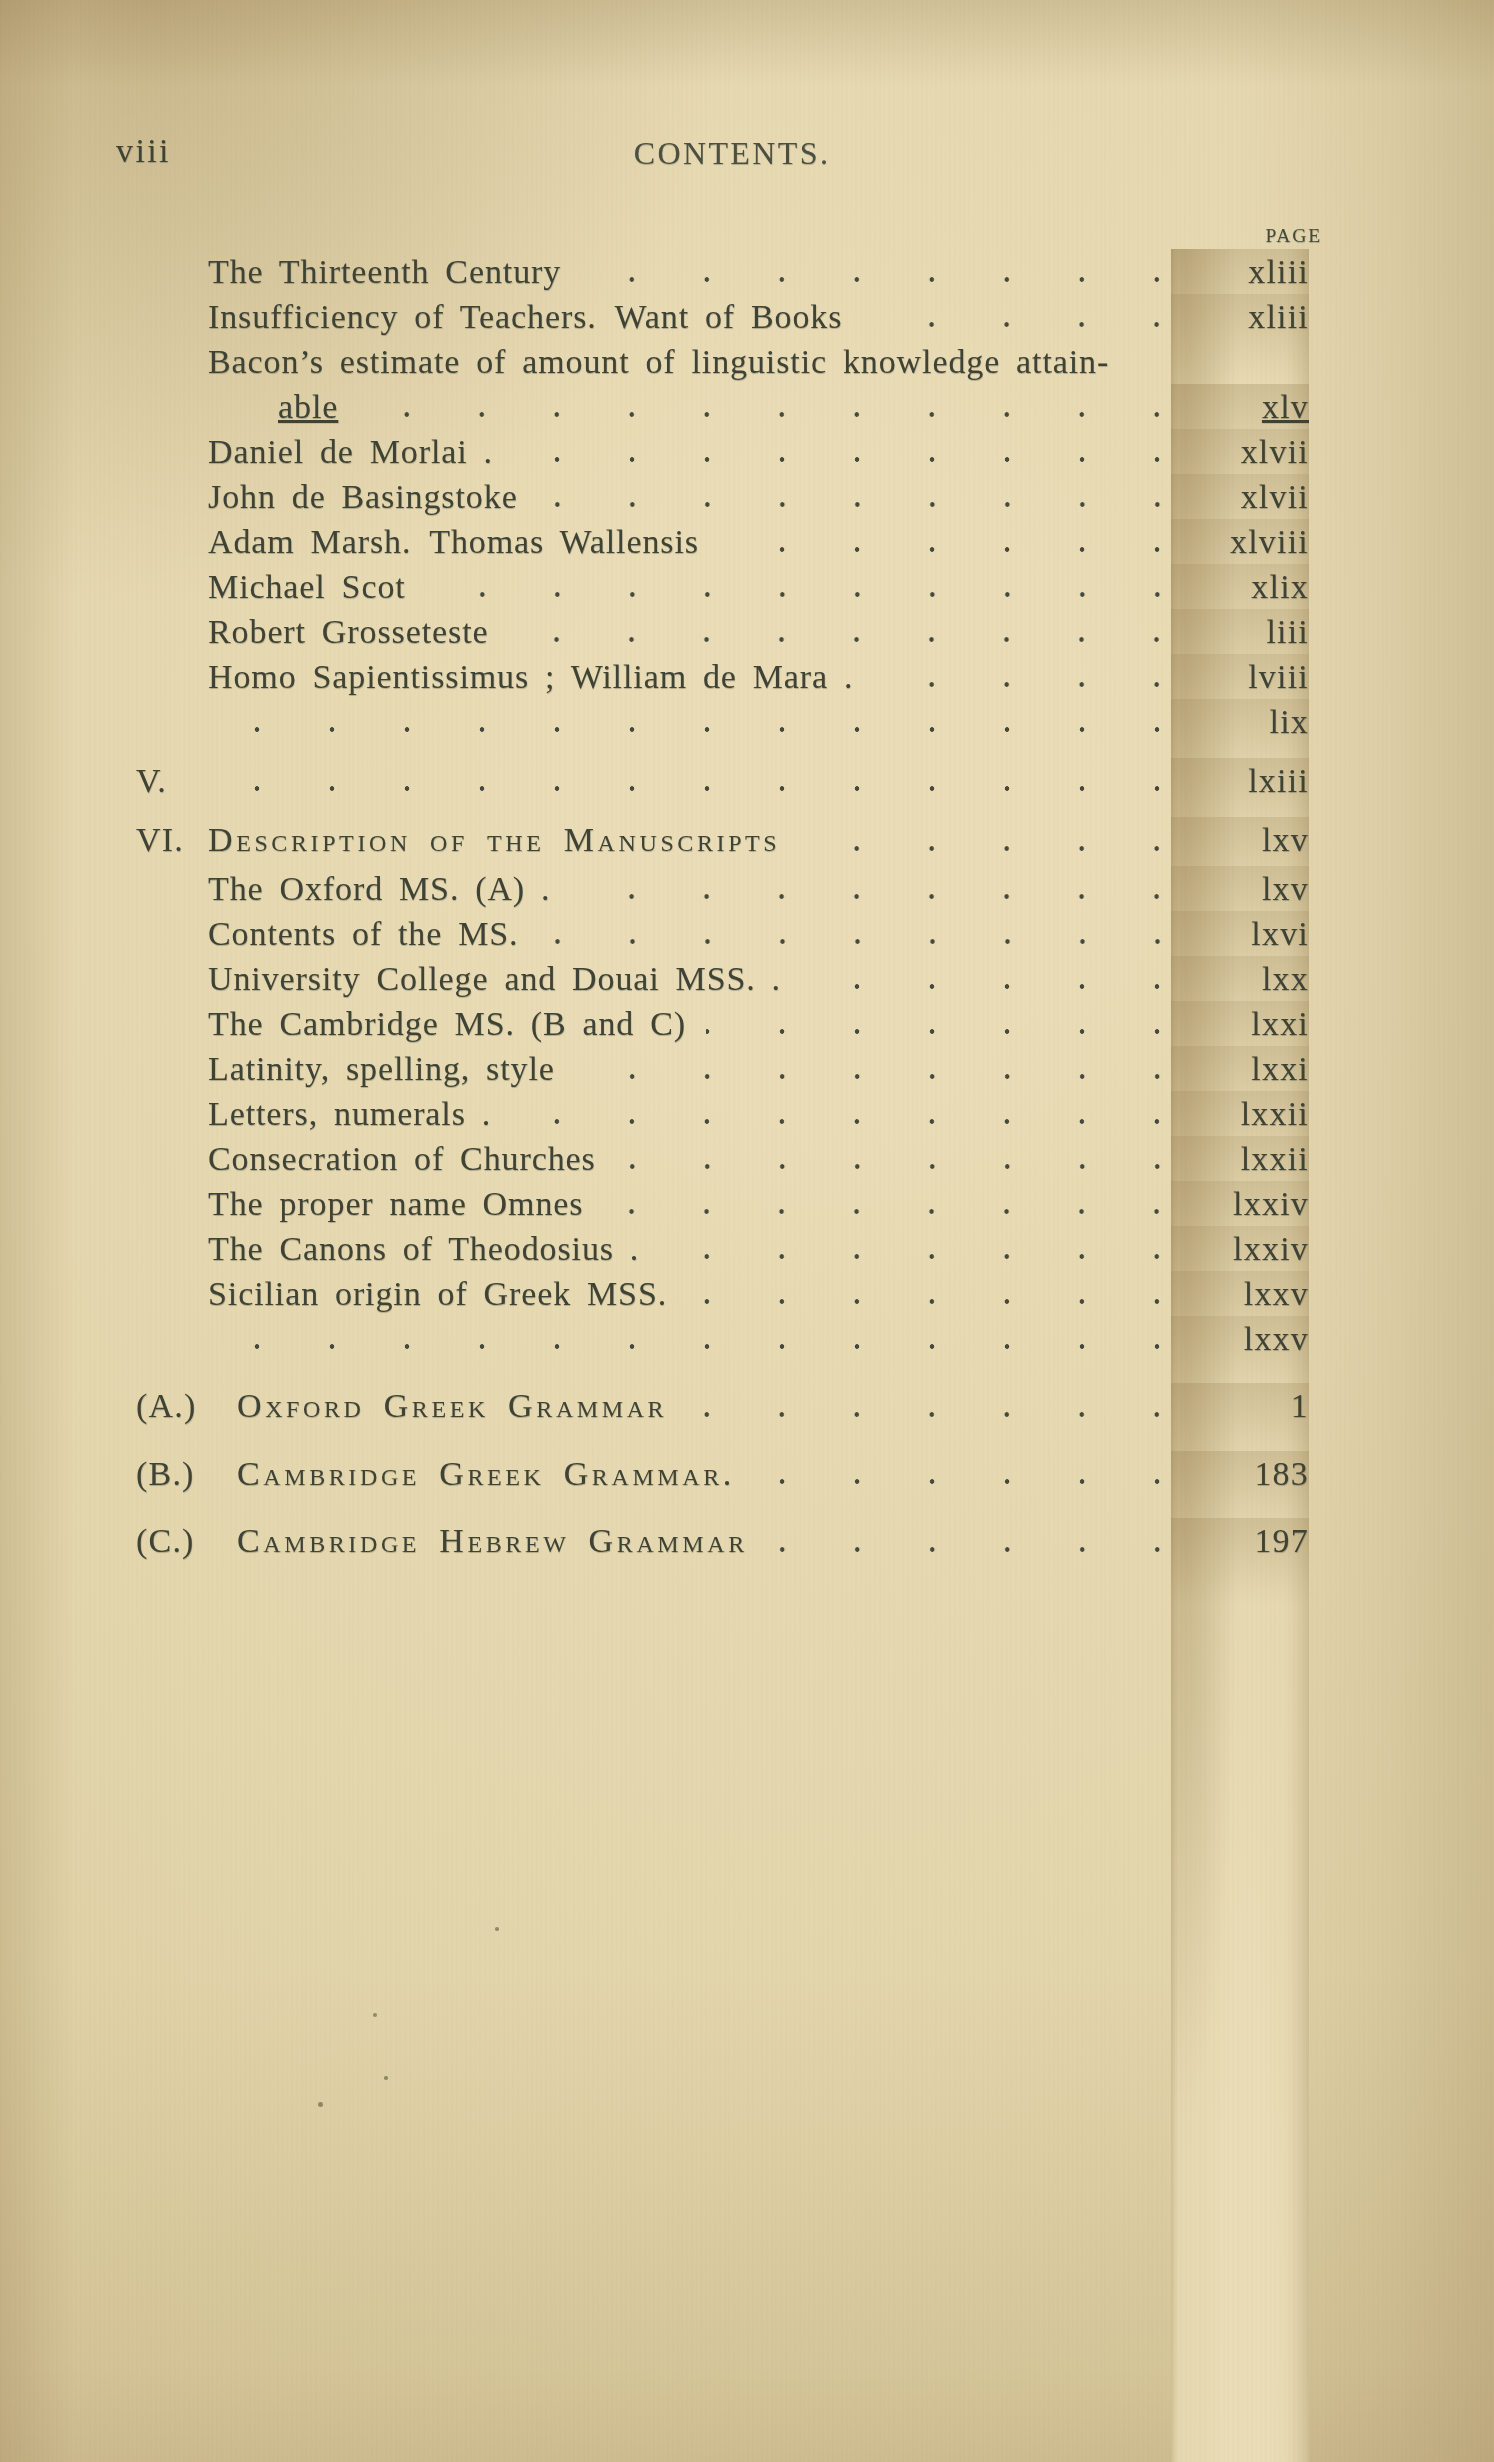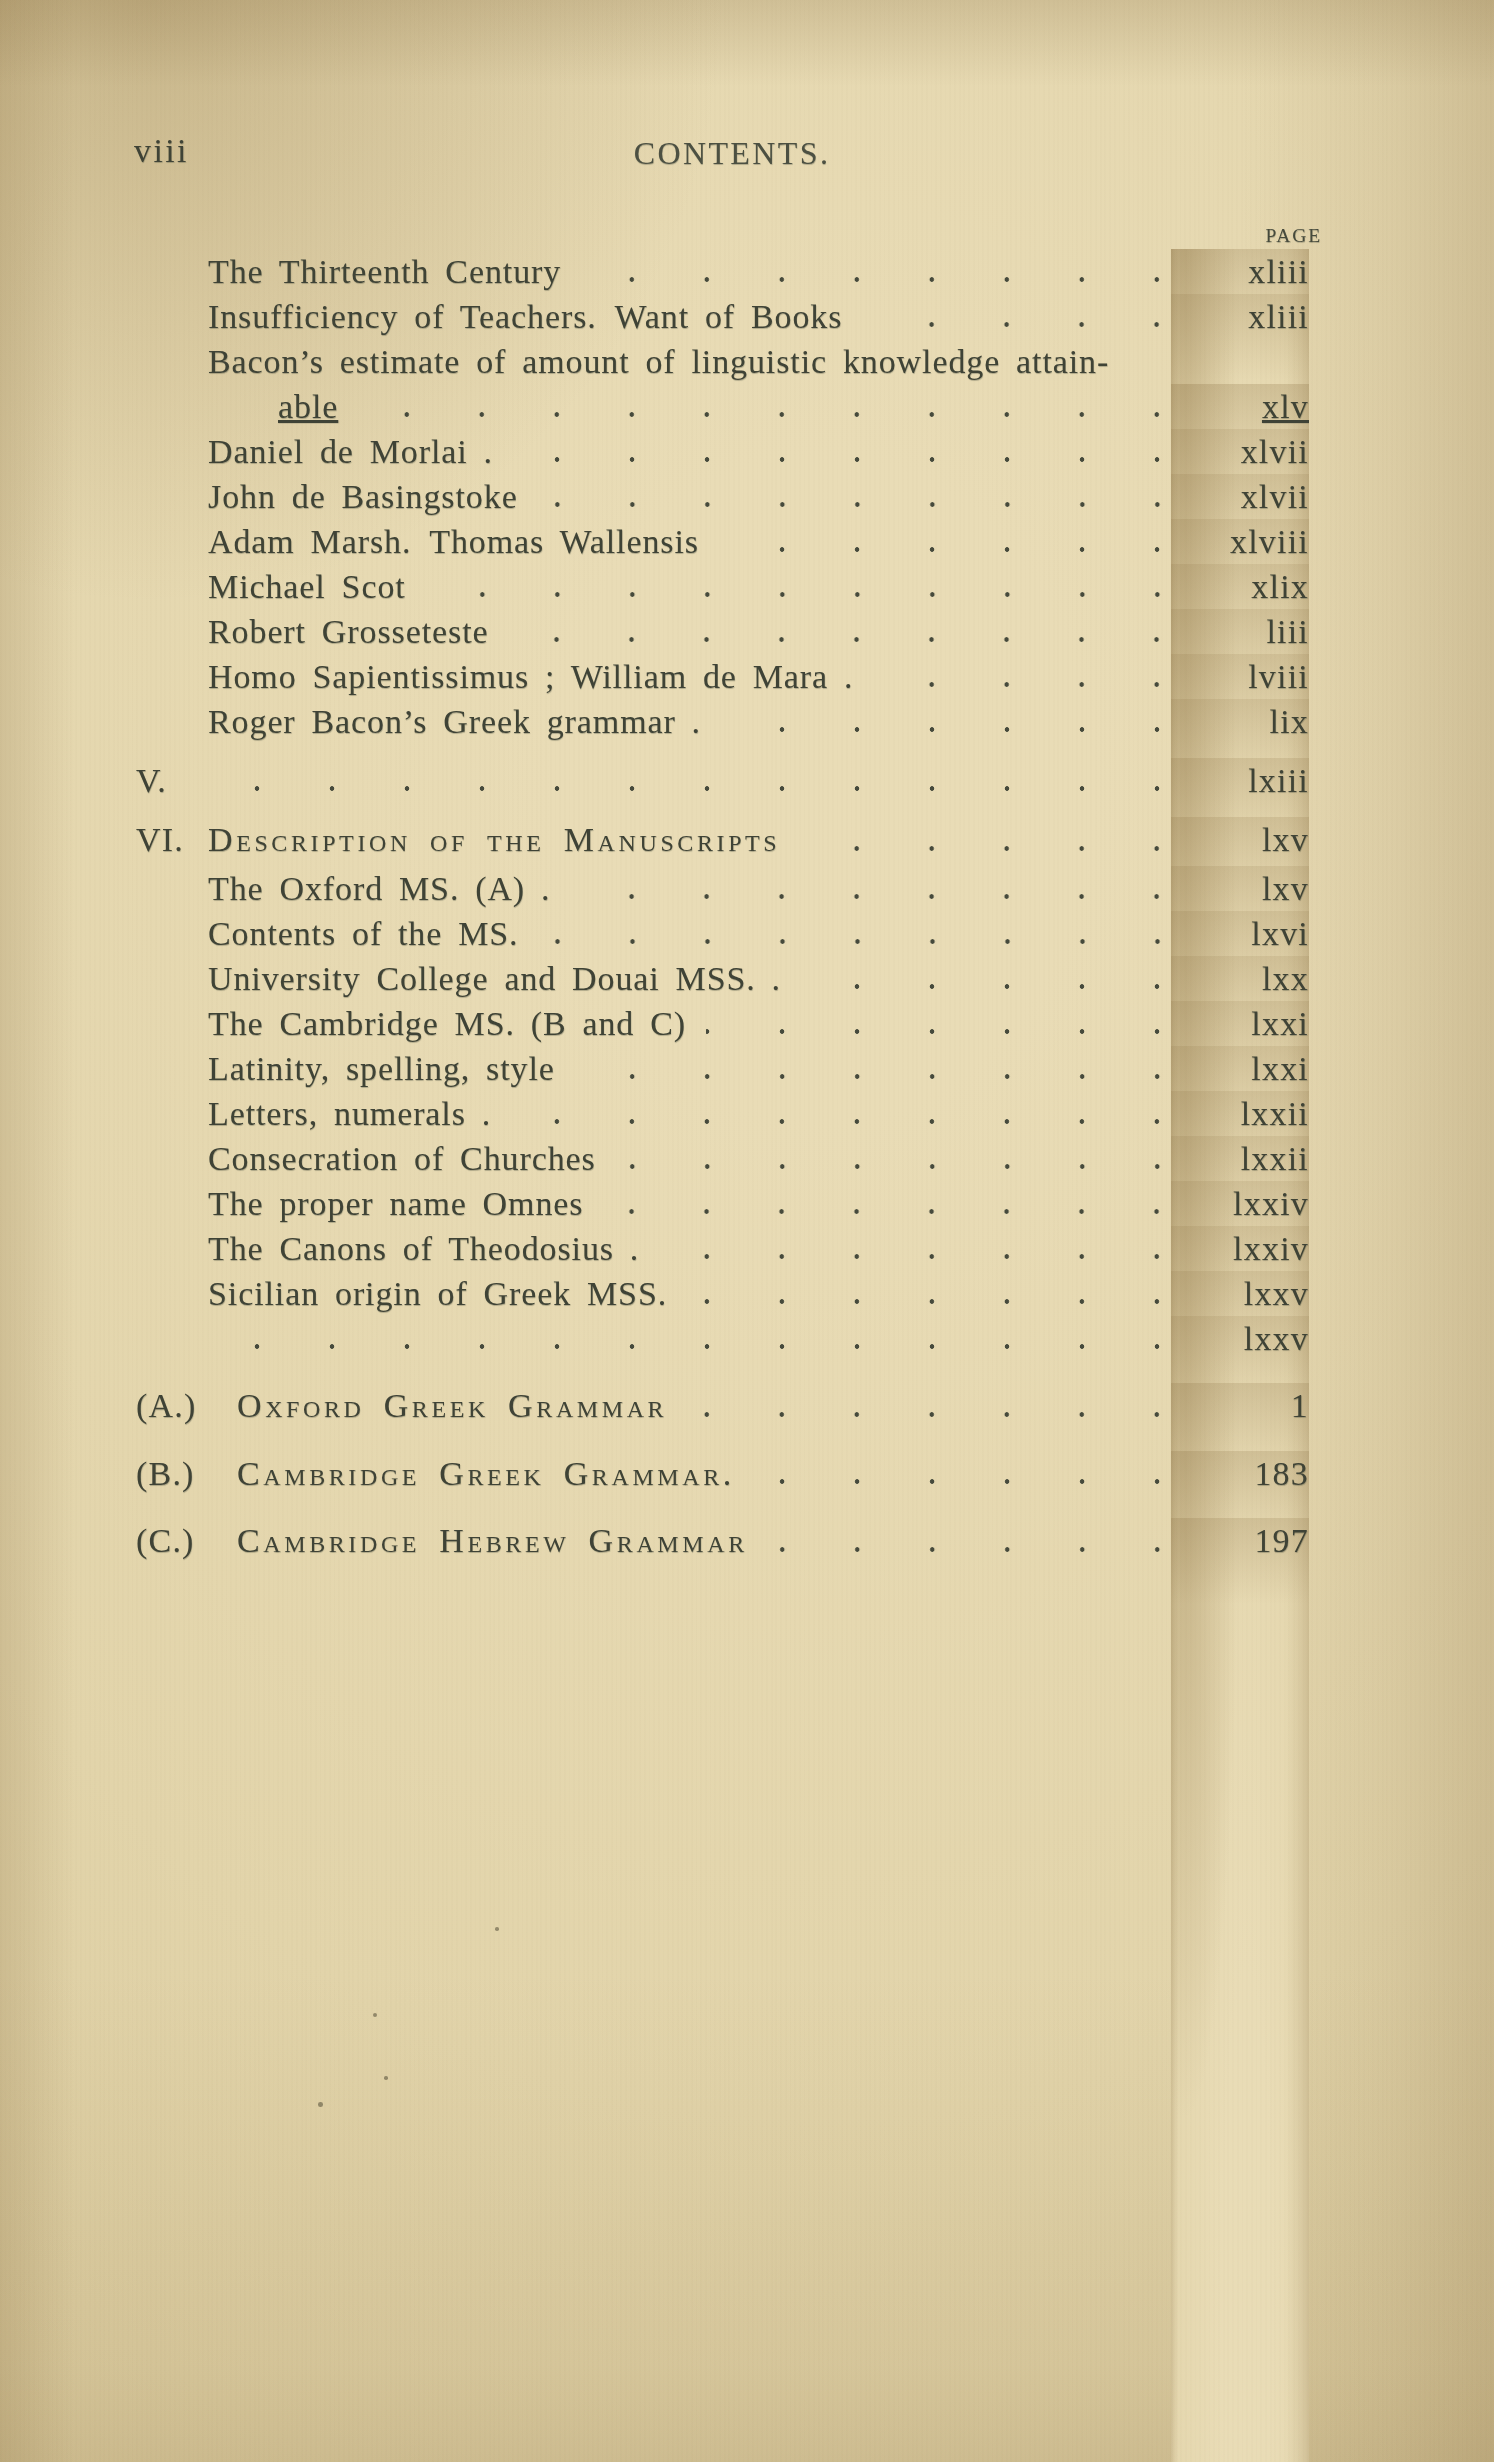--- a/index.html
+++ b/index.html
@@ -9,21 +9,21 @@
       radial-gradient(ellipse 55% 35% at 10% 0%, rgba(134,106,58,0.30), rgba(134,106,58,0) 70%),
       linear-gradient(to bottom, rgba(128,101,56,0.22), rgba(128,101,56,0) 3.5%),
       linear-gradient(to right, rgba(128,101,56,0.20), rgba(128,101,56,0) 5%, rgba(128,101,56,0) 83%, rgba(128,101,56,0.10) 93%, rgba(128,101,56,0.22) 100%),
       linear-gradient(to bottom, rgba(128,101,56,0) 80%, rgba(128,101,56,0.10) 96%, rgba(128,101,56,0.18) 100%),
       repeating-linear-gradient(90deg, rgba(90,70,35,0.015) 0 1.8px, rgba(0,0,0,0) 1.8px 4.7px),
       radial-gradient(ellipse 120% 90% at 55% 32%, #e9dcb6 15%, #e2d4aa 60%, #d8c89a 100%);
     font-family:"Liberation Serif","DejaVu Serif",serif;
     color:#3f4336;
     text-shadow:0.4px 0.5px 0.7px rgba(63,67,54,0.32);
   }
-  .folio{position:absolute; left:134px; top:132px; font-size:34px; letter-spacing:2.4px;}
+  .folio{position:absolute; left:116px; top:132px; font-size:34px; letter-spacing:2.4px;}
   .title{position:absolute; left:732px; top:135px; transform:translateX(-50%);
          font-size:32px; letter-spacing:2.4px; color:#4c5042;}
   .page-label{position:absolute; right:173px; top:225px; font-size:19.6px; letter-spacing:1.8px; color:#464a3c;margin-left:26px;}
 
   .toc{position:absolute; left:0; right:16px; top:249px; padding-right:170px;}
   .row{position:relative; display:flex; height:45px; line-height:45px;
        padding-left:208px; font-size:34px; letter-spacing:0.9px; word-spacing:6.5px; white-space:pre;}
   .row .num{position:absolute; left:136px; top:0; letter-spacing:1.2px;}
   .row .label{flex:0 1 auto; overflow:visible;}
   .row .leader{flex:1 1 0; min-width:0; align-self:stretch; margin-left:20px;
@@ -105,21 +105,20 @@
     <span class="page">liii</span>
   </div>
       <div class="row row-entry">
     <span class="num"></span>
     <span class="label">Homo Sapientissimus ; William de Mara .</span>
     <span class="leader"></span>
     <span class="page">lviii</span>
   </div>
       <div class="row row-entry">
     <span class="num"></span>
-    <span class="label">Roger Bacon’s Greek grammar .</span>
     <span class="leader"></span>
     <span class="page">lix</span>
   </div>
       <div class="row row-section">
     <span class="num">V.</span>
     <span class="leader"></span>
     <span class="page">lxiii</span>
   </div>
       <div class="row row-section">
     <span class="num">VI.</span>

